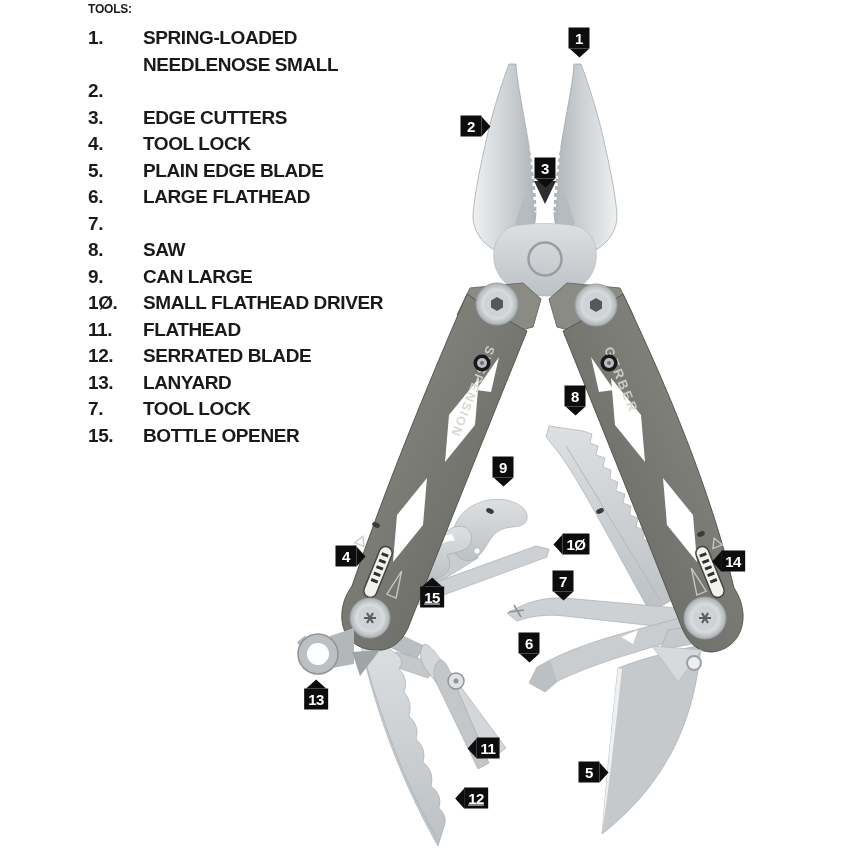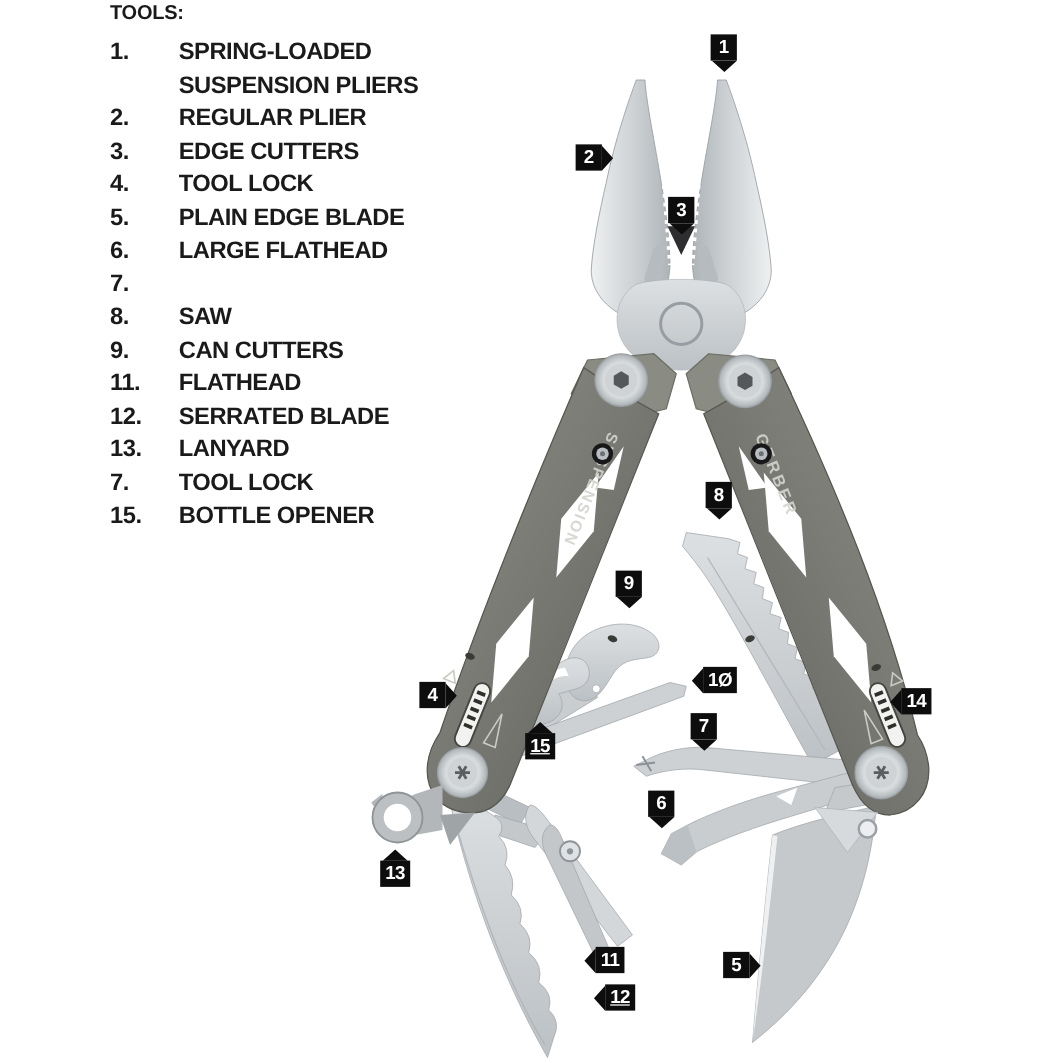--- a/index.html
+++ b/index.html
@@ -1,20 +1,20 @@
 <!DOCTYPE html>
 <html><head>
 <meta charset="utf-8">
 <style>
   html,body{margin:0;padding:0;background:#ffffff;}
   .canvas{position:relative;width:850px;height:850px;background:#ffffff;overflow:hidden;
           font-family:"Liberation Sans","DejaVu Sans",sans-serif;}
   
   .tools-list{position:absolute;left:88px;top:2px;width:336px;color:#1a1a1a;}
-  .tools-title{font-size:16px;font-weight:bold;letter-spacing:-0.2px;margin:0 0 9px 0;}
+  .tools-title{font-size:12px;font-weight:bold;letter-spacing:-0.2px;margin:0 0 9px 0;}
   .tool-row{display:flex;font-size:19px;font-weight:bold;line-height:26.5px;letter-spacing:-0.4px;}
   .tool-row .num{width:55px;flex:0 0 55px;}
   .tool-row .label{width:255px;}
   
   .art{position:absolute;left:0;top:0;width:850px;height:850px;}
   
   #marker-layer{position:absolute;left:0;top:0;width:850px;height:850px;pointer-events:none;}
   .marker{position:absolute;transform:translate(-50%,-50%);background:#0d0d0d;color:#ffffff;
           height:21px;min-width:13px;padding:0 4px;display:flex;align-items:center;justify-content:center;
           font-size:15px;font-weight:bold;letter-spacing:-0.5px;line-height:1;}
@@ -27,25 +27,24 @@
 </head>
 <body>
 
 <div class="canvas">
 
   <div class="tools-list">
     <div class="tools-title">TOOLS:</div>
     <div id="tool-rows">
         <div class="tool-row">
           <span class="num">1.</span>
-          <span class="label">SPRING-LOADED SUSPENSION PLIERS</span>
+          <span class="label">SPRING-LOADED NEEDLENOSE SMALL</span>
         </div>
         <div class="tool-row">
           <span class="num">2.</span>
-          <span class="label">REGULAR PLIER</span>
         </div>
         <div class="tool-row">
           <span class="num">3.</span>
           <span class="label">EDGE CUTTERS</span>
         </div>
         <div class="tool-row">
           <span class="num">4.</span>
           <span class="label">TOOL LOCK</span>
         </div>
         <div class="tool-row">
@@ -58,21 +57,25 @@
         </div>
         <div class="tool-row">
           <span class="num">7.</span>
         </div>
         <div class="tool-row">
           <span class="num">8.</span>
           <span class="label">SAW</span>
         </div>
         <div class="tool-row">
           <span class="num">9.</span>
-          <span class="label">CAN CUTTERS</span>
+          <span class="label">CAN LARGE</span>
+        </div>
+        <div class="tool-row">
+          <span class="num">1Ø.</span>
+          <span class="label">SMALL FLATHEAD DRIVER</span>
         </div>
         <div class="tool-row">
           <span class="num">11.</span>
           <span class="label">FLATHEAD</span>
         </div>
         <div class="tool-row">
           <span class="num">12.</span>
           <span class="label">SERRATED BLADE</span>
         </div>
         <div class="tool-row">
@@ -278,19 +281,19 @@
       <div class="marker down" style="left: 579px; top: 38px;">1</div>
       <div class="marker right" style="left: 471px; top: 126px;">2</div>
       <div class="marker down" style="left: 545px; top: 168px;">3</div>
       <div class="marker right" style="left: 346px; top: 556px;">4</div>
       <div class="marker right" style="left: 589px; top: 772px;">5</div>
       <div class="marker down" style="left: 529px; top: 643px;">6</div>
       <div class="marker down" style="left: 563px; top: 581px;">7</div>
       <div class="marker down" style="left: 575px; top: 396px;">8</div>
       <div class="marker down" style="left: 503px; top: 467px;">9</div>
       <div class="marker left" style="left: 576px; top: 544px;">1Ø</div>
-      <div class="marker left" style="left: 488px; top: 768px;">11</div>
-      <div class="marker left" style="left: 496px; top: 798px; text-decoration: underline;">12</div>
+      <div class="marker left" style="left: 488px; top: 748px;">11</div>
+      <div class="marker left" style="left: 476px; top: 798px; text-decoration: underline;">12</div>
       <div class="marker up" style="left: 316px; top: 699px;">13</div>
       <div class="marker left" style="left: 733px; top: 561px;">14</div>
       <div class="marker up" style="left: 432px; top: 597px; text-decoration: underline;">15</div>
     </div>
 </div>
 
 </body></html>

